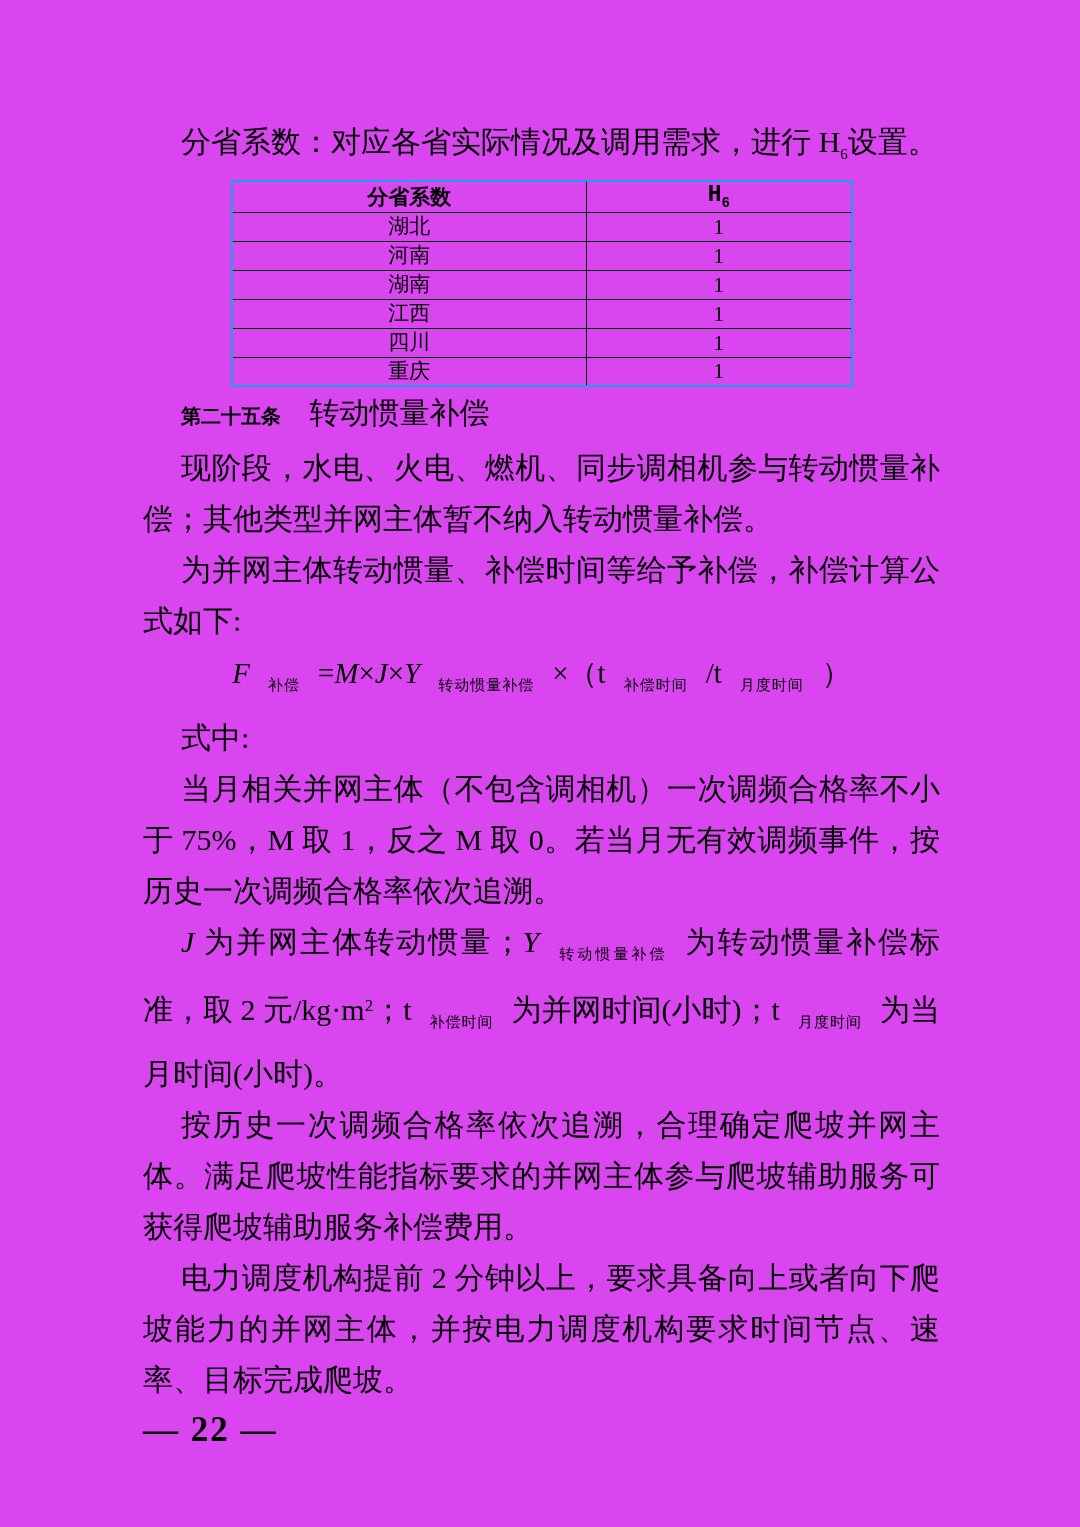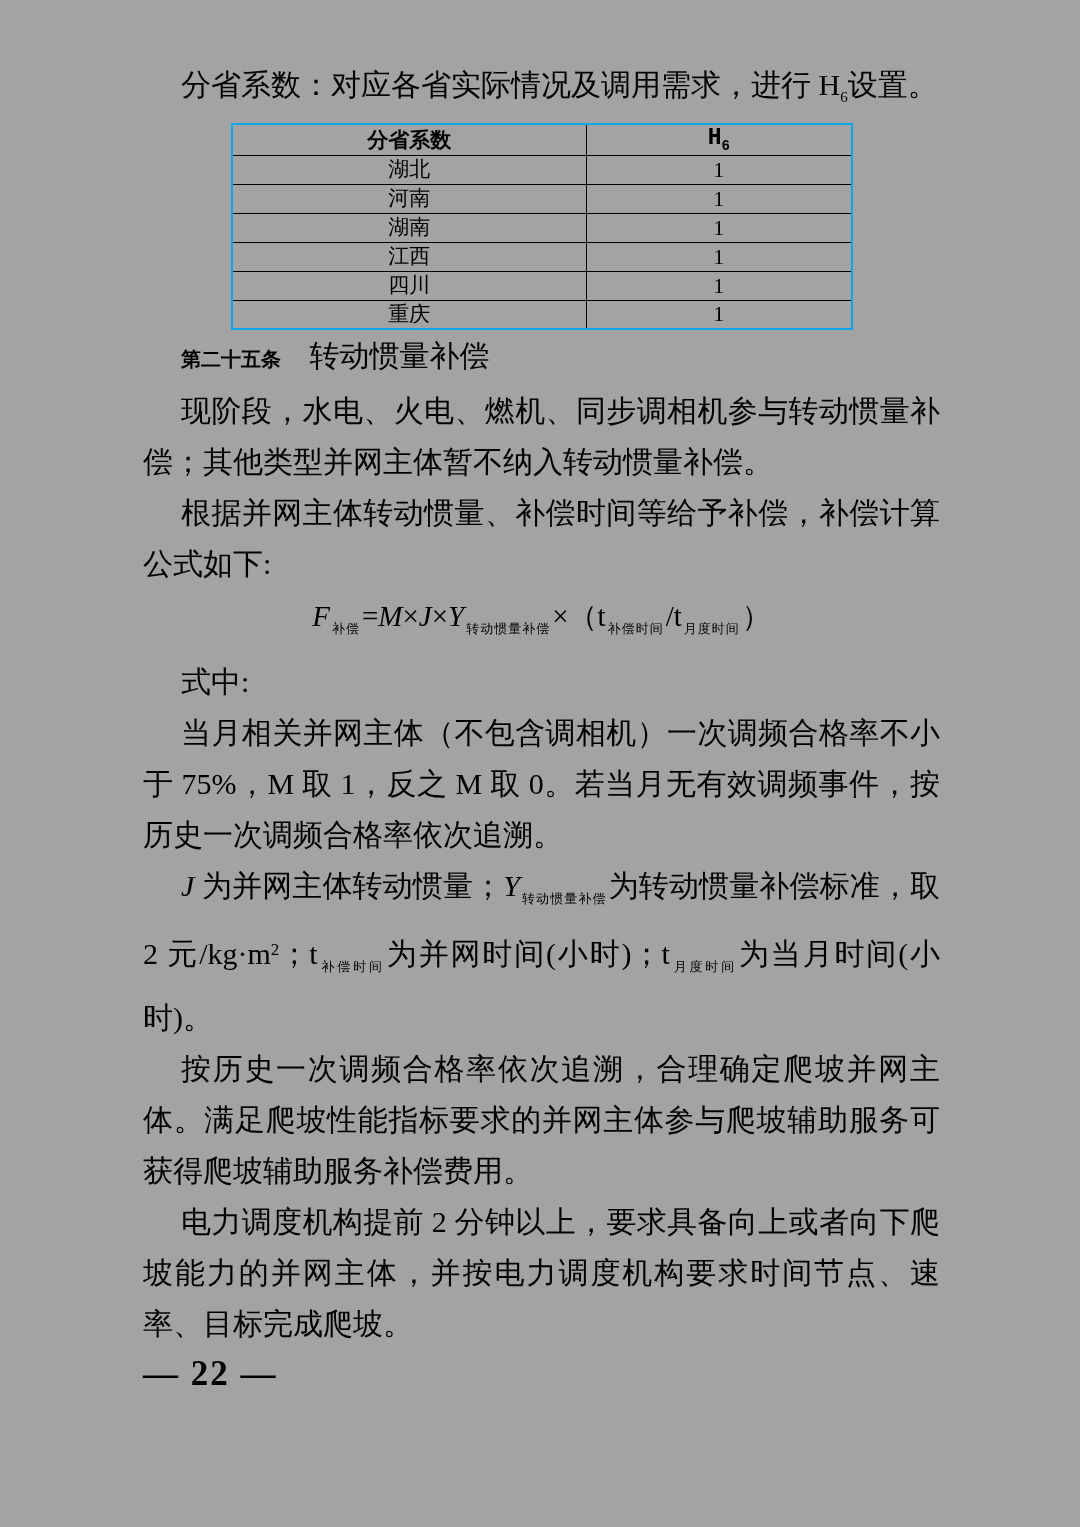--- a/index.html
+++ b/index.html
@@ -2,26 +2,26 @@
 <html><head>
 <meta charset="utf-8">
 <style>
   * { margin: 0; padding: 0; box-sizing: border-box; }
   html, body { background: #ffffff; }
   .page {
     position: relative;
     width: 1080px;
     height: 1527px;
     margin: 0 auto;
-    background: #a3a3a3;
+    background: #d946ef;
     color: #000000;
     font-family: "Liberation Serif", "DejaVu Serif", serif;
     font-size: 30px;
     line-height: 51px;
-    padding: 59px 140px 0 143px;
+    padding: 116px 140px 0 143px;
     overflow: hidden;
   }
   p.body-para {
     text-align: justify;
     text-indent: 38px;
   }
   .intro-para { text-indent: 38px; }
   
   table.coef-table {
     border-collapse: collapse;
@@ -65,24 +65,24 @@
   
   .formula-line {
     text-align: center;
     text-indent: 0;
     font-size: 29px;
     line-height: 54px;
     white-space: nowrap;
   }
   .it { font-style: italic; }
   .formula-line sub.cjk, .inline-sub {
-    font-size: 13px;
+    font-size: 15px;
     vertical-align: -7px;
     letter-spacing: 1px;
-    margin: 0 2px;
+    margin: 0 18px;
   }
   .inline-sup { font-size: 17px; vertical-align: 9px; }
   
   .page-footer {
     margin-top: 5px;
     font-size: 35px;
     line-height: 40px;
     text-indent: 0;
     letter-spacing: 2px;
     font-weight: bold;
@@ -127,21 +127,21 @@
         <td class="cell-province">重庆</td>
         <td class="cell-value">1</td>
       </tr>
     </tbody>
   </table>
 
   <p class="article-heading"><span class="article-number">第二十五条</span><span class="article-title">转动惯量补偿</span></p>
 
   <p class="body-para">现阶段，水电、火电、燃机、同步调相机参与转动惯量补偿；其他类型并网主体暂不纳入转动惯量补偿。</p>
 
-  <p class="body-para">根据并网主体转动惯量、补偿时间等给予补偿，补偿计算公式如下:</p>
+  <p class="body-para">为并网主体转动惯量、补偿时间等给予补偿，补偿计算公式如下:</p>
 
   <p class="formula-line"><span class="it">F</span><sub class="cjk">补偿</sub><span>=</span><span class="it">M</span><span>×</span><span class="it">J</span><span>×</span><span class="it">Y</span><sub class="cjk">转动惯量补偿</sub><span>×（</span><span>t</span><sub class="cjk">补偿时间</sub><span>/</span><span>t</span><sub class="cjk">月度时间</sub><span>）</span></p>
 
   <p class="body-para">式中:</p>
 
   <p class="body-para">当月相关并网主体（不包含调相机）一次调频合格率不小于 75%，M 取 1，反之 M 取 0。若当月无有效调频事件，按历史一次调频合格率依次追溯。</p>
 
   <p class="body-para"><span class="it">J</span><span> 为并网主体转动惯量；</span><span class="it">Y</span><sub class="inline-sub">转动惯量补偿</sub><span>为转动惯量补偿标准，取 2 元/kg·m</span><sup class="inline-sup">2</sup><span>；t</span><sub class="inline-sub">补偿时间</sub><span>为并网时间(小时)；t</span><sub class="inline-sub">月度时间</sub><span>为当月时间(小时)。</span></p>
 
 

